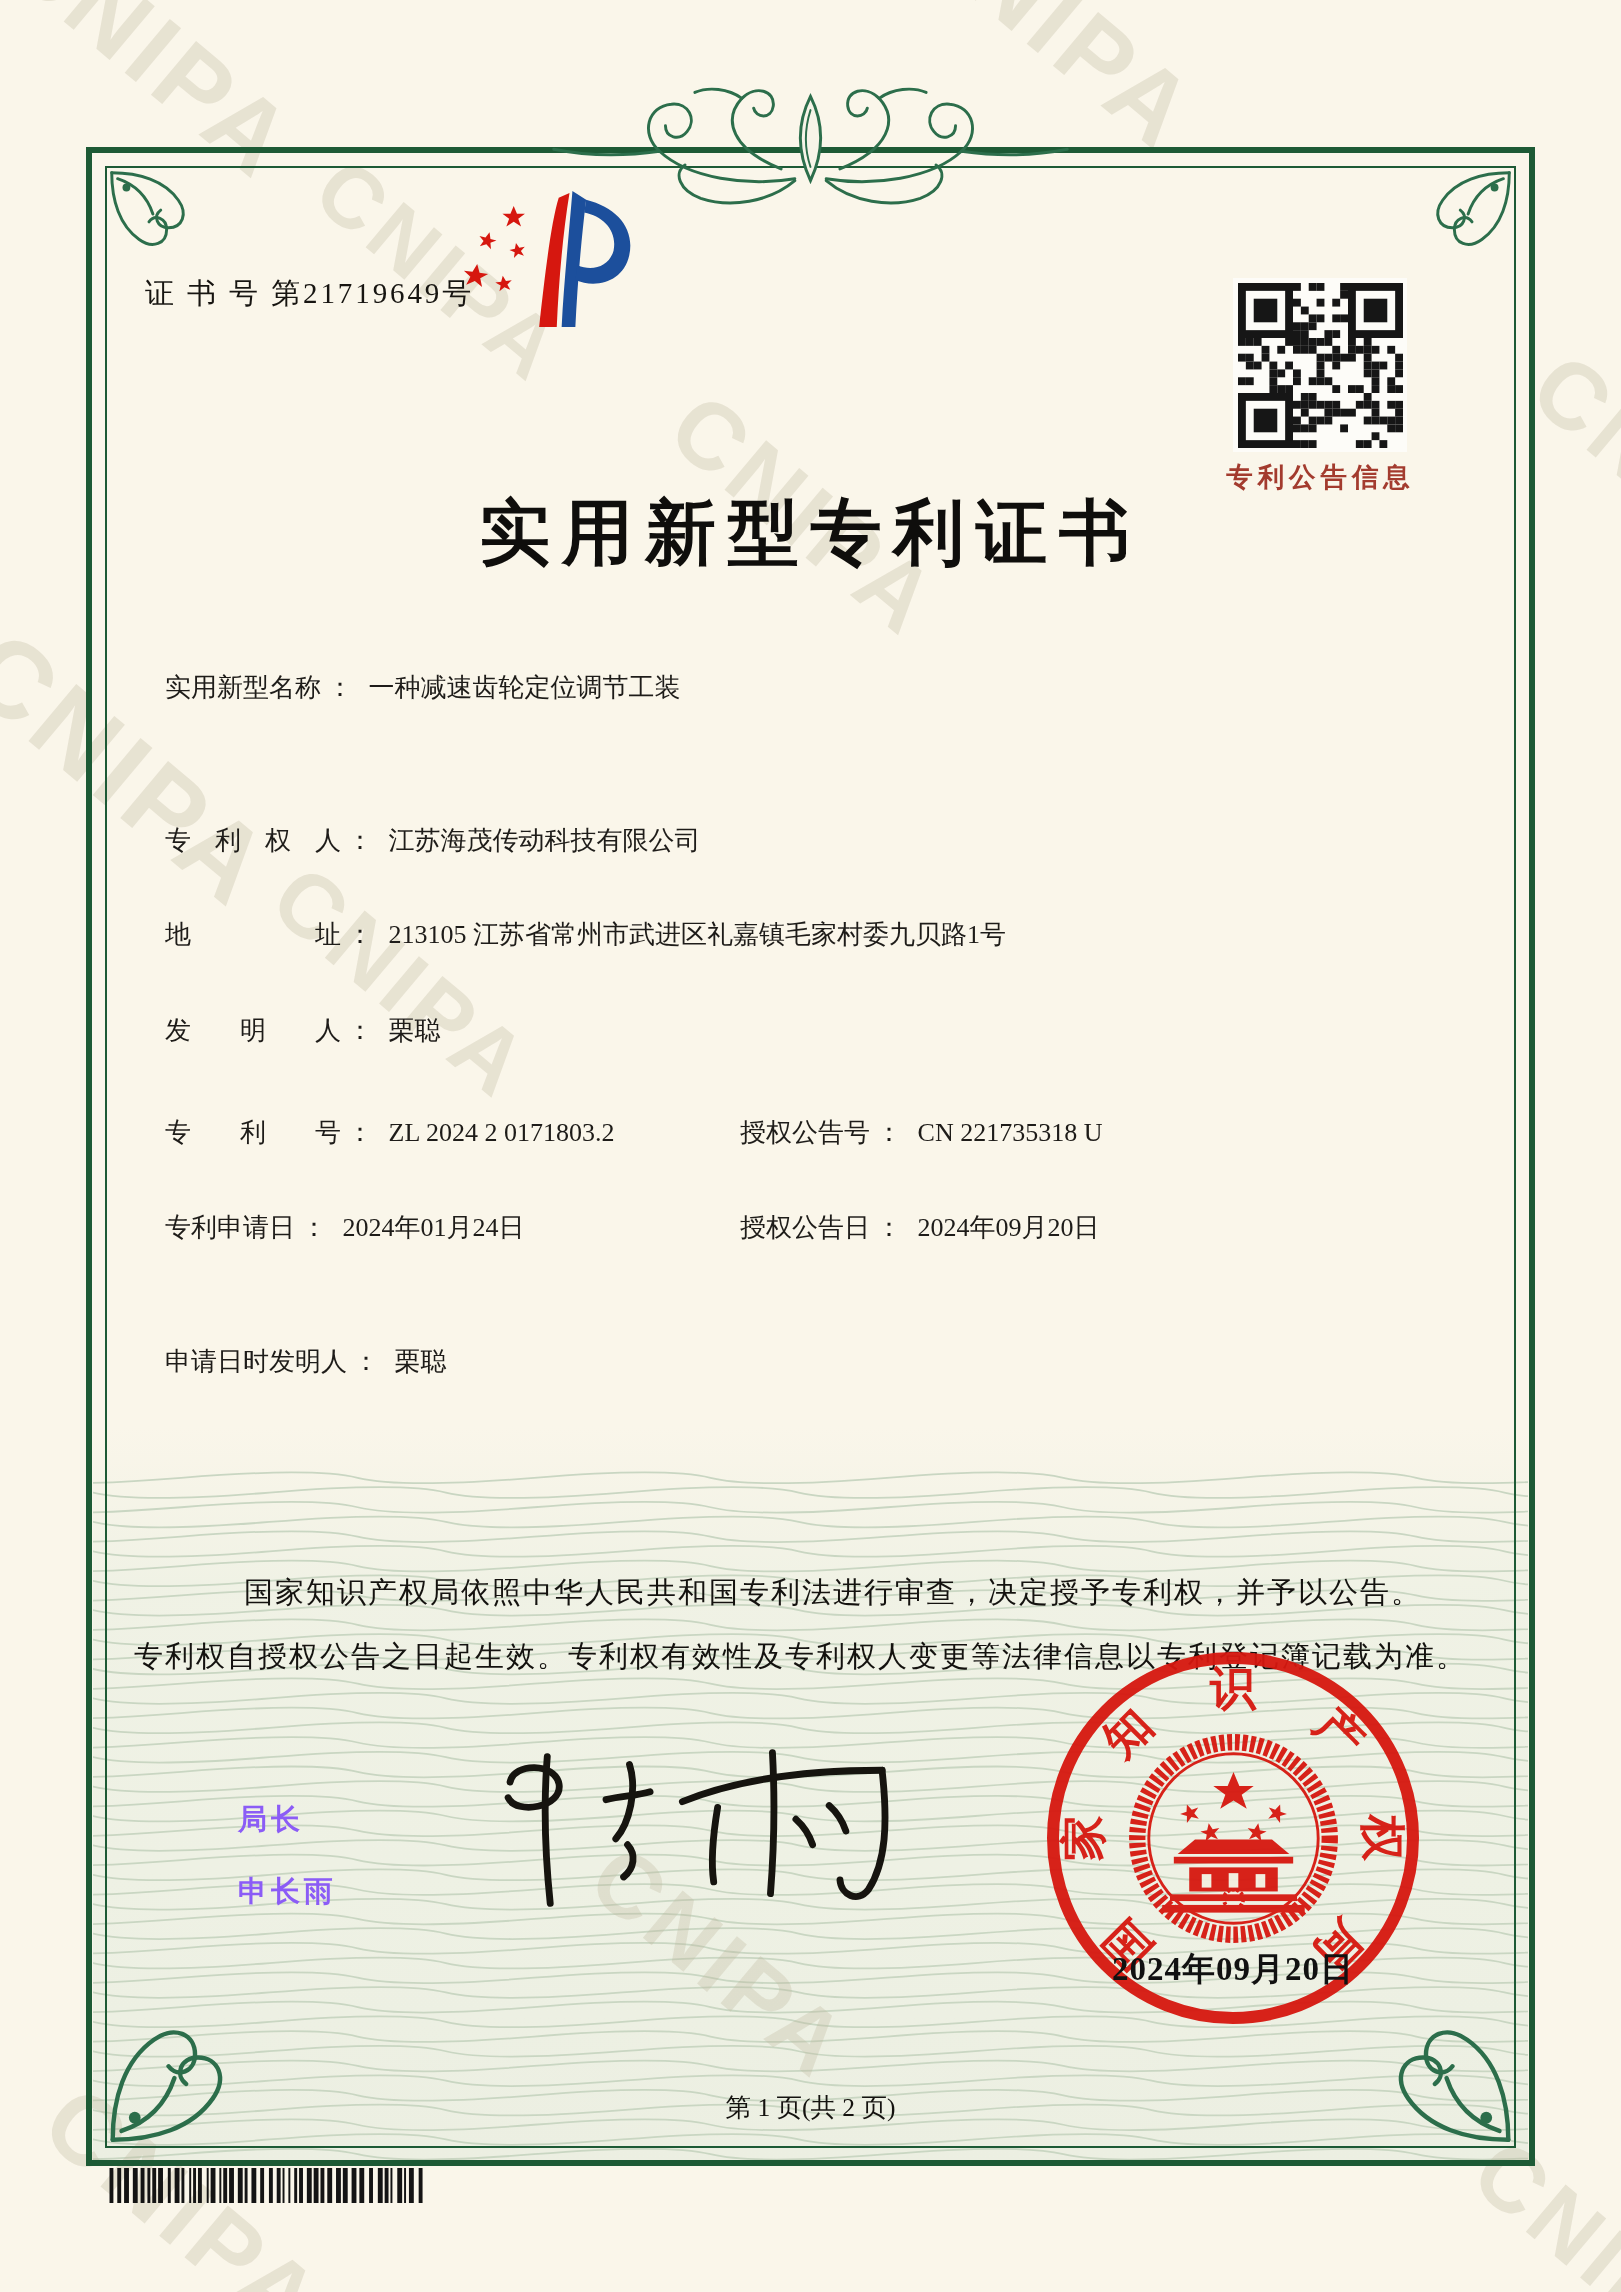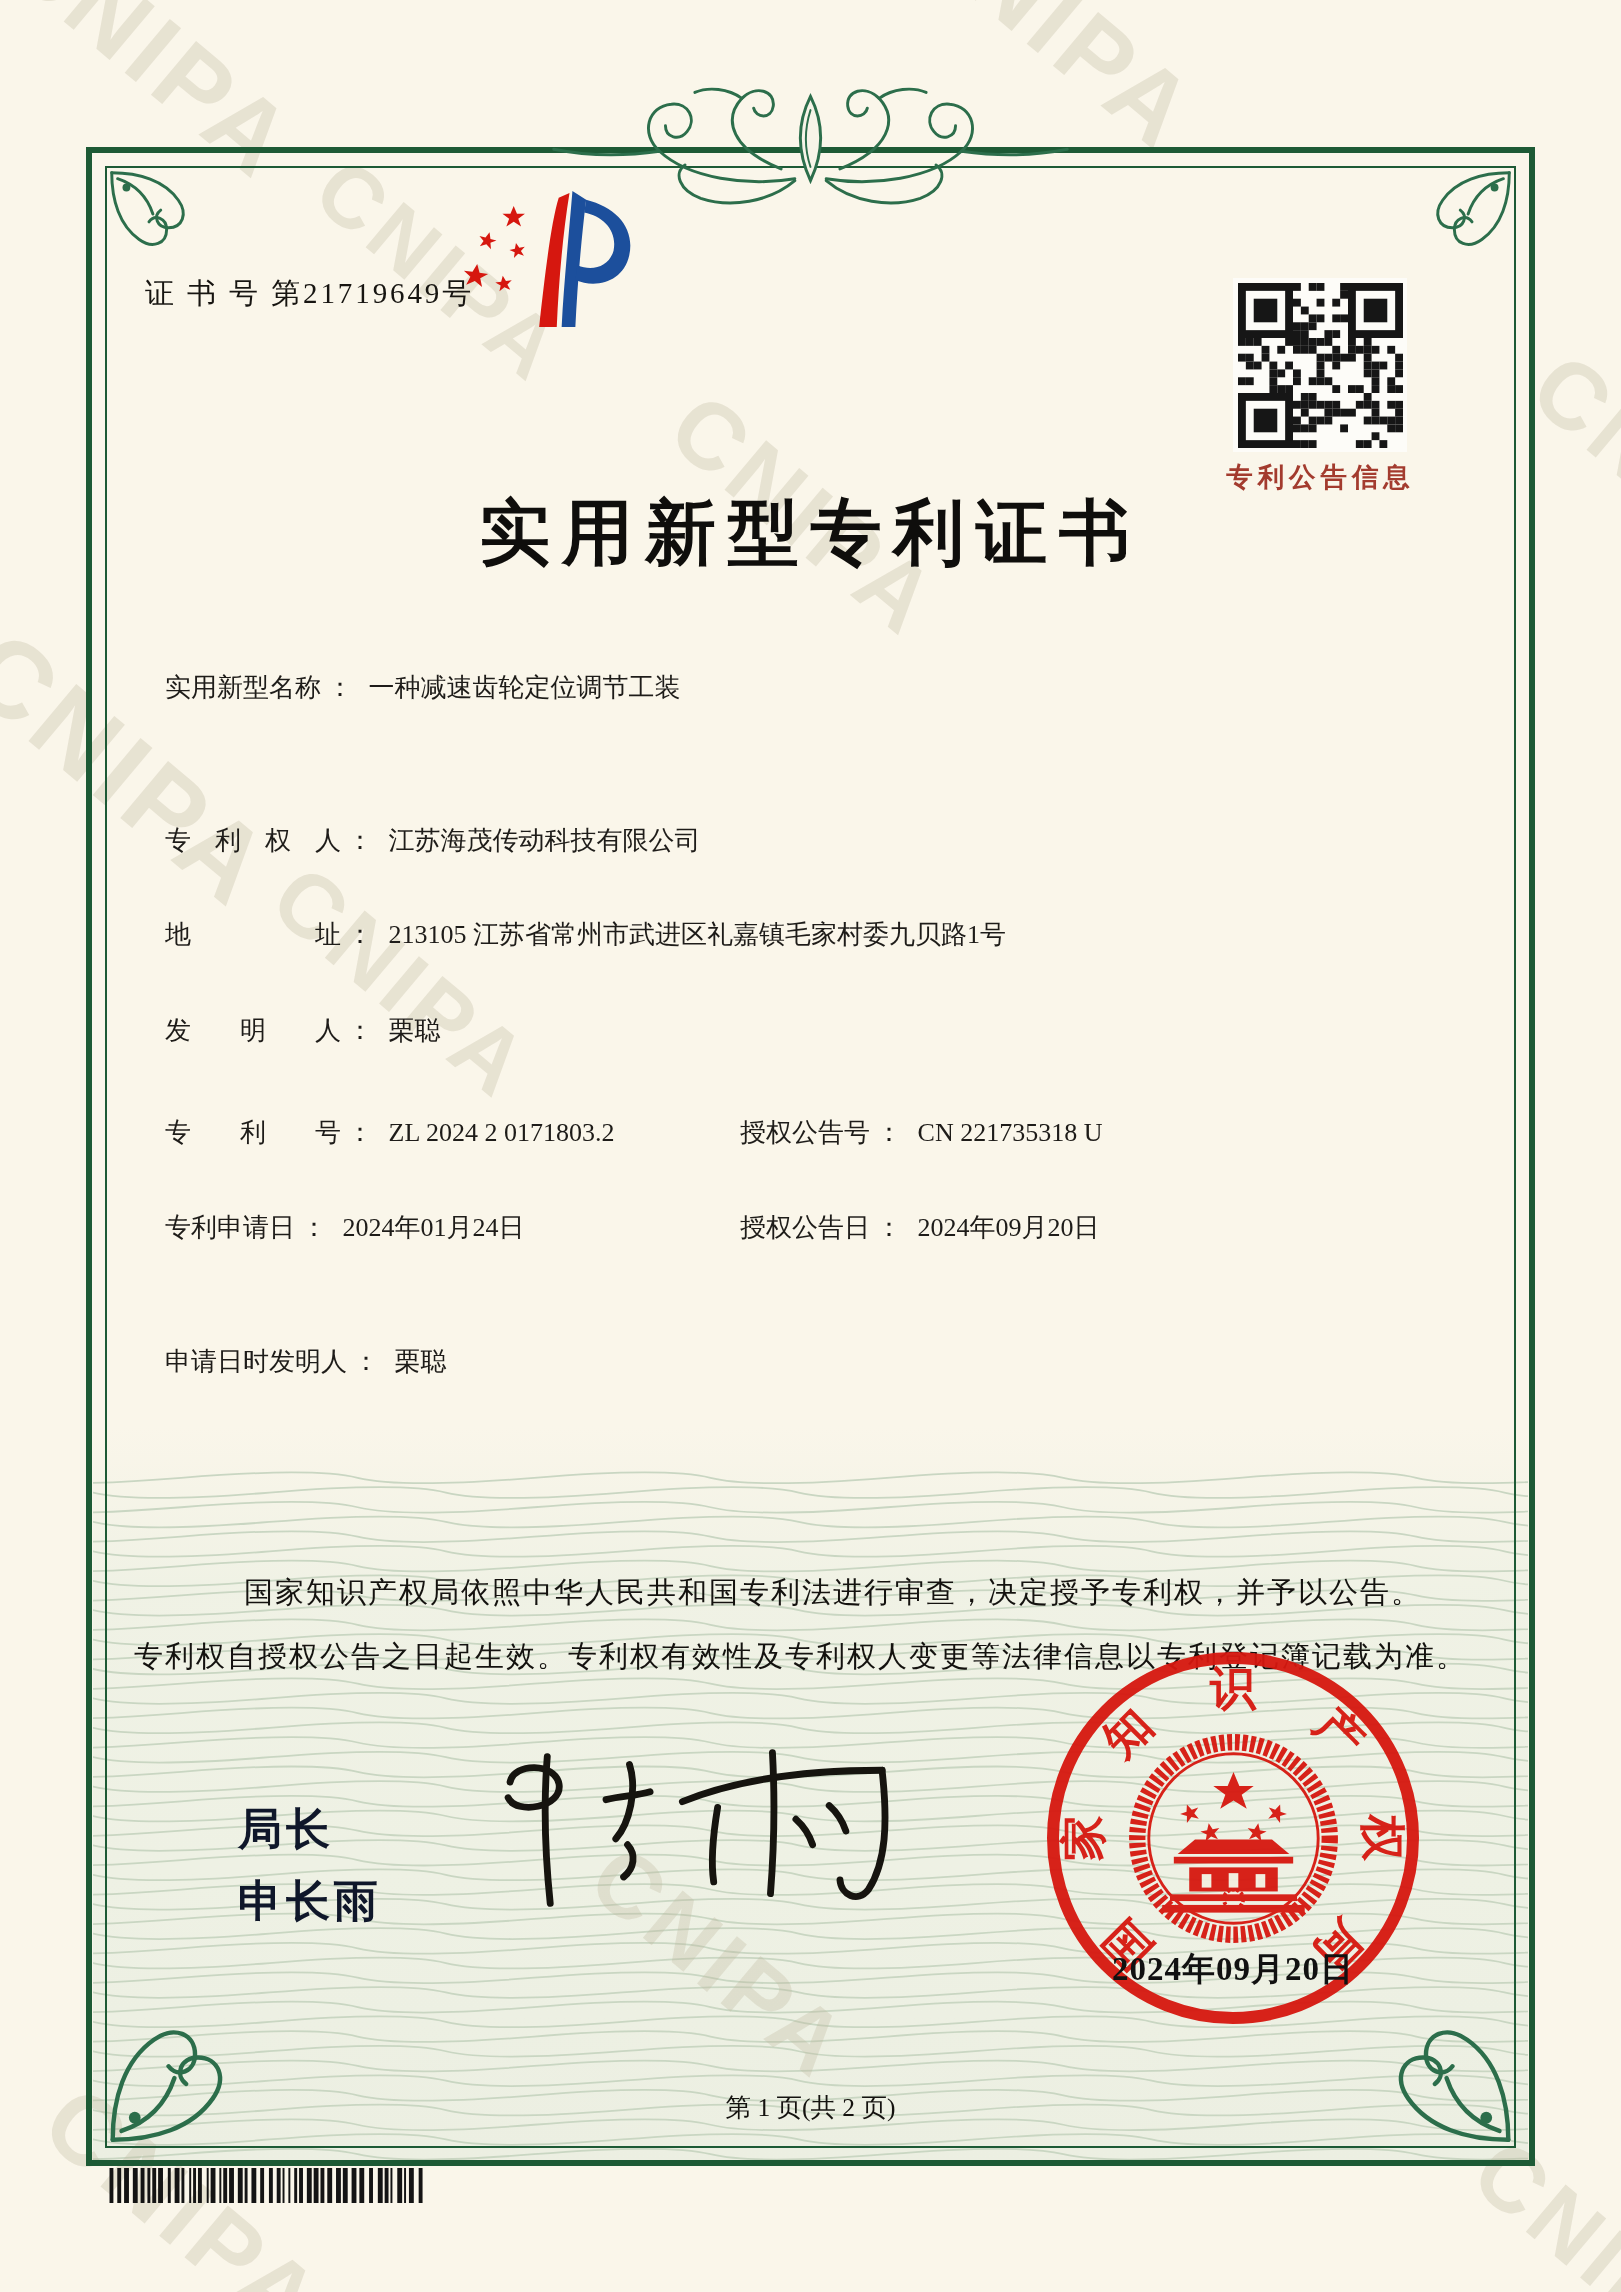--- a/index.html
+++ b/index.html
@@ -32,21 +32,21 @@
   .row{position:absolute;left:165px;font-size:26px;white-space:nowrap;color:#1e1c19;}
   .lbl-j{display:inline-block;width:176px;text-align:justify;text-align-last:justify;vertical-align:bottom;}
   .colon{display:inline-block;margin:0 15.7px 0 5.9px;}
   .rcol{position:absolute;left:575px;top:0;}
 
   .statement{left:134px;top:1560px;width:1362px;font-size:29px;line-height:64px;
              letter-spacing:2px;color:#14120f;}
   .st-l1{text-indent:110px;white-space:nowrap;}
   .st-l2{white-space:nowrap;}
 
-  .signer{left:238px;font-size:44px;font-weight:700;letter-spacing:3.9px;color:#0f172a;}
+  .signer{left:238px;font-size:29px;font-weight:700;letter-spacing:3.9px;color:#8b5cf6;}
 
   .seal{left:1047px;top:1652px;width:372px;height:372px;opacity:.95;}
   .seal-ring{position:absolute;left:0;top:0;width:372px;height:372px;border:12.7px solid #d6170f;
              border-radius:50%;box-sizing:border-box;}
   .seal-char{position:absolute;font-family:"Liberation Serif","DejaVu Serif",serif;
              font-size:46px;font-weight:700;color:#d6170f;}
   .seal-date{left:1047px;top:1947px;width:372px;text-align:center;font-size:33px;font-weight:700;
              color:#111;letter-spacing:1px;z-index:9;}
 
   .footer-page{left:0;width:1621px;top:2090px;text-align:center;font-size:25.5px;color:#14120f;}

